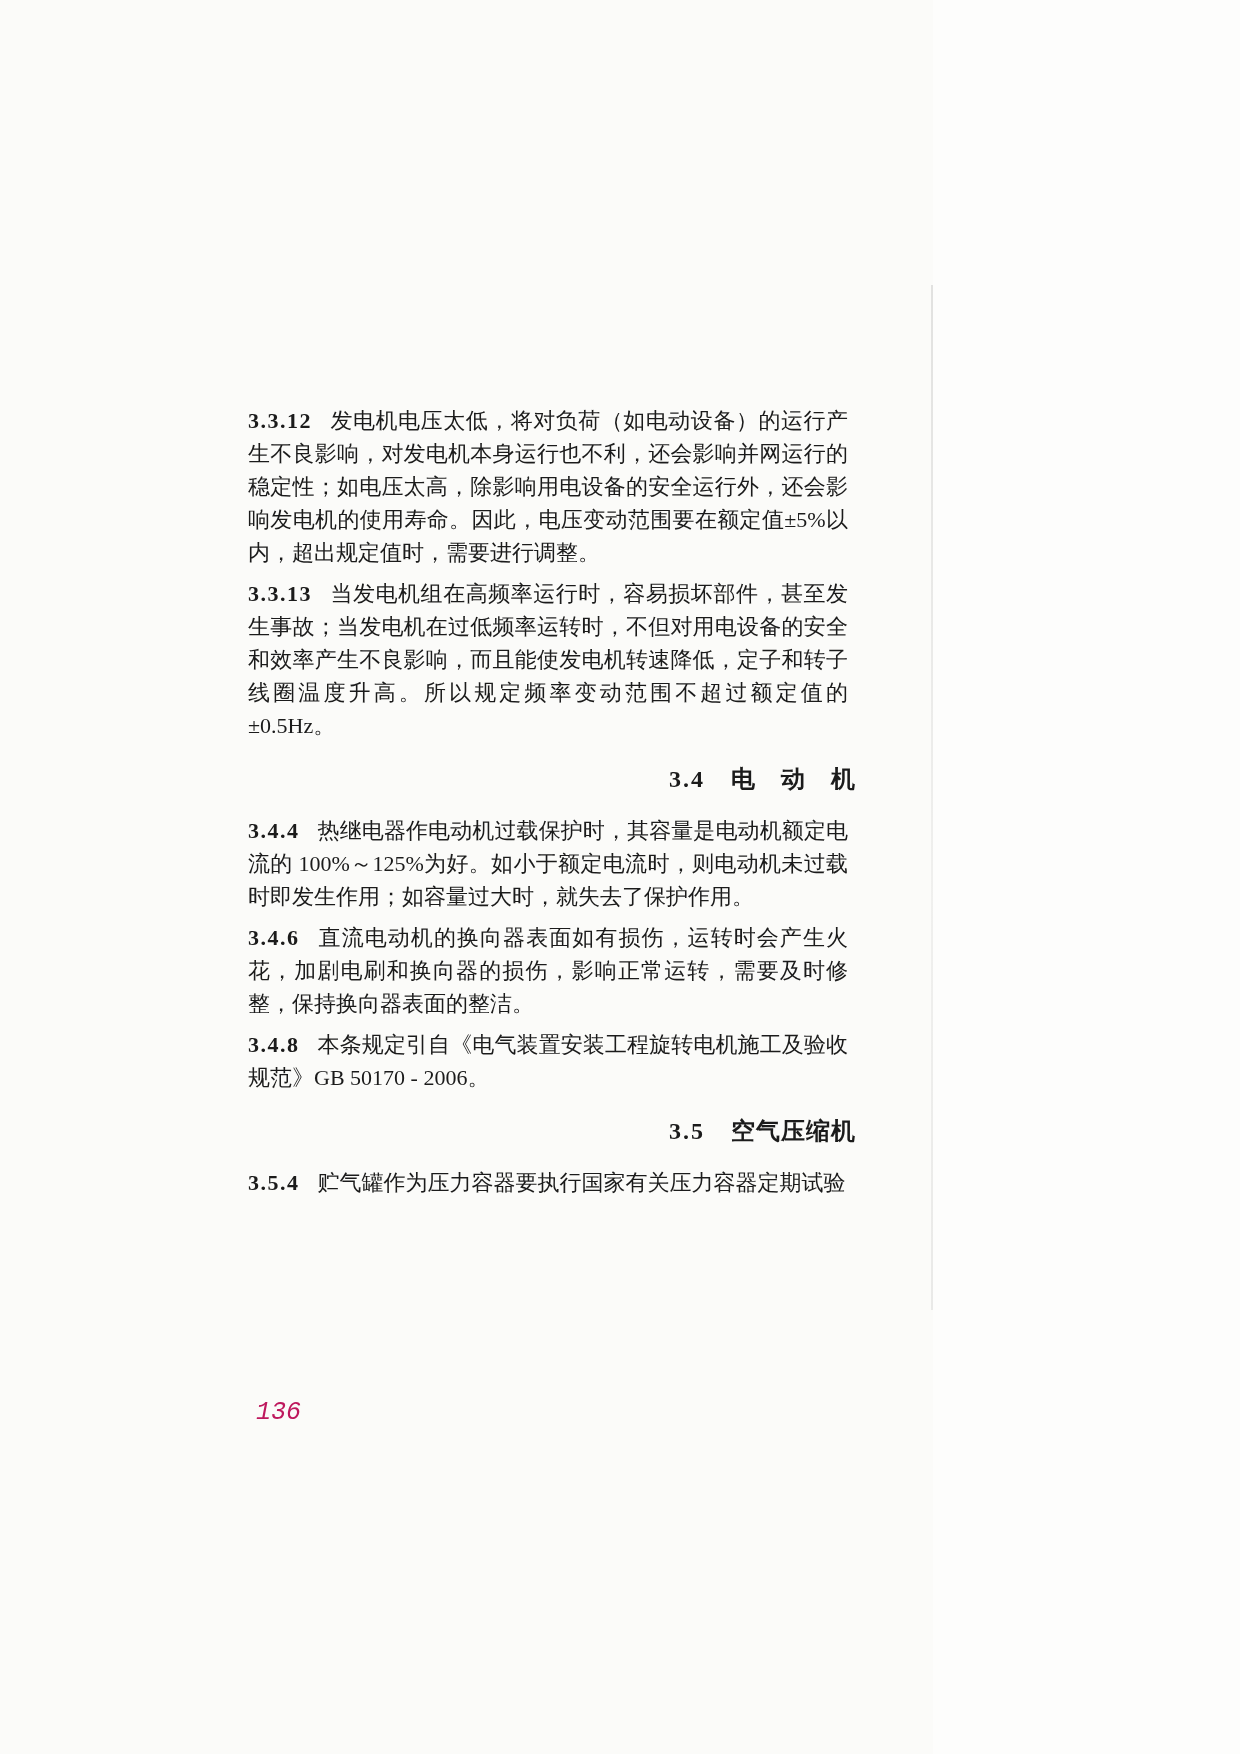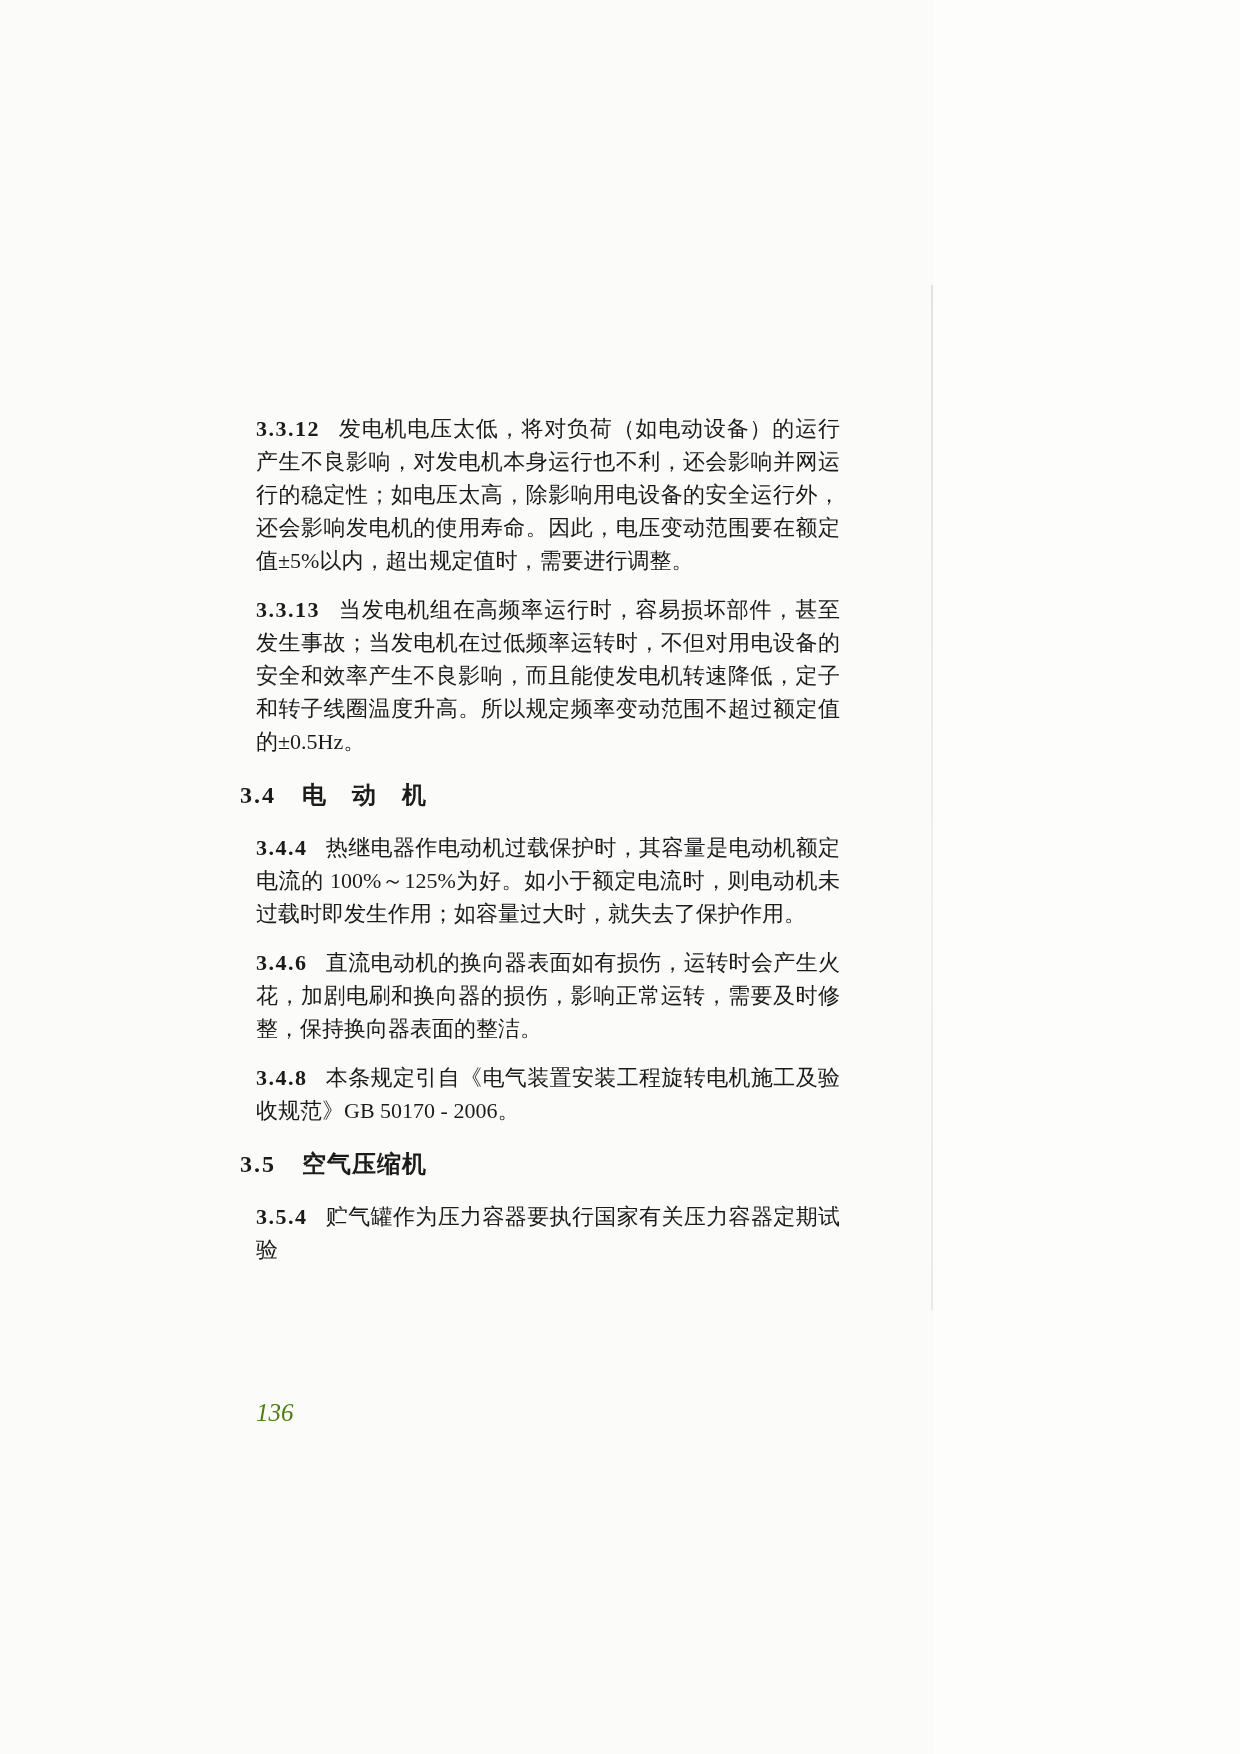--- a/index.html
+++ b/index.html
@@ -39,51 +39,51 @@
   .text-block {
     position: absolute;
     left: 240px;
     top: 396px;
     width: 616px;
     font-size: 22px;
     line-height: 33px;
     text-align: justify;
   }
   p.clause {
-    margin: 16px;
+    margin: 8px;
     padding: 0;
   }
   .clause-num {
     font-weight: bold;
     letter-spacing: 1.5px;
     margin-right: 18px;
     white-space: nowrap;
   }
   h2.section {
     margin: 17px 0 15px 0;
     padding: 0;
     font-size: 24px;
     line-height: 40px;
     font-weight: bold;
-    text-align: left;
+    text-align: right;
     letter-spacing: 1px;
   }
   .section-num {
     margin-right: 26px;
     letter-spacing: 2px;
   }
   .page-number {
     position: absolute;
     left: 256px;
     top: 1398px;
     font-size: 25px;
     line-height: 30px;
     font-style: italic;
-    font-family: Liberation Serif, serif;
-    color: #4d7c0f;
+    font-family: Liberation Mono, monospace;
+    color: #be185d;
   }
 </style>
 </head>
 <body>
 
 <div class="page">
   <div class="scan-bright"></div>
   <div class="scan-line"></div>
 
   <main class="text-block" id="content">

